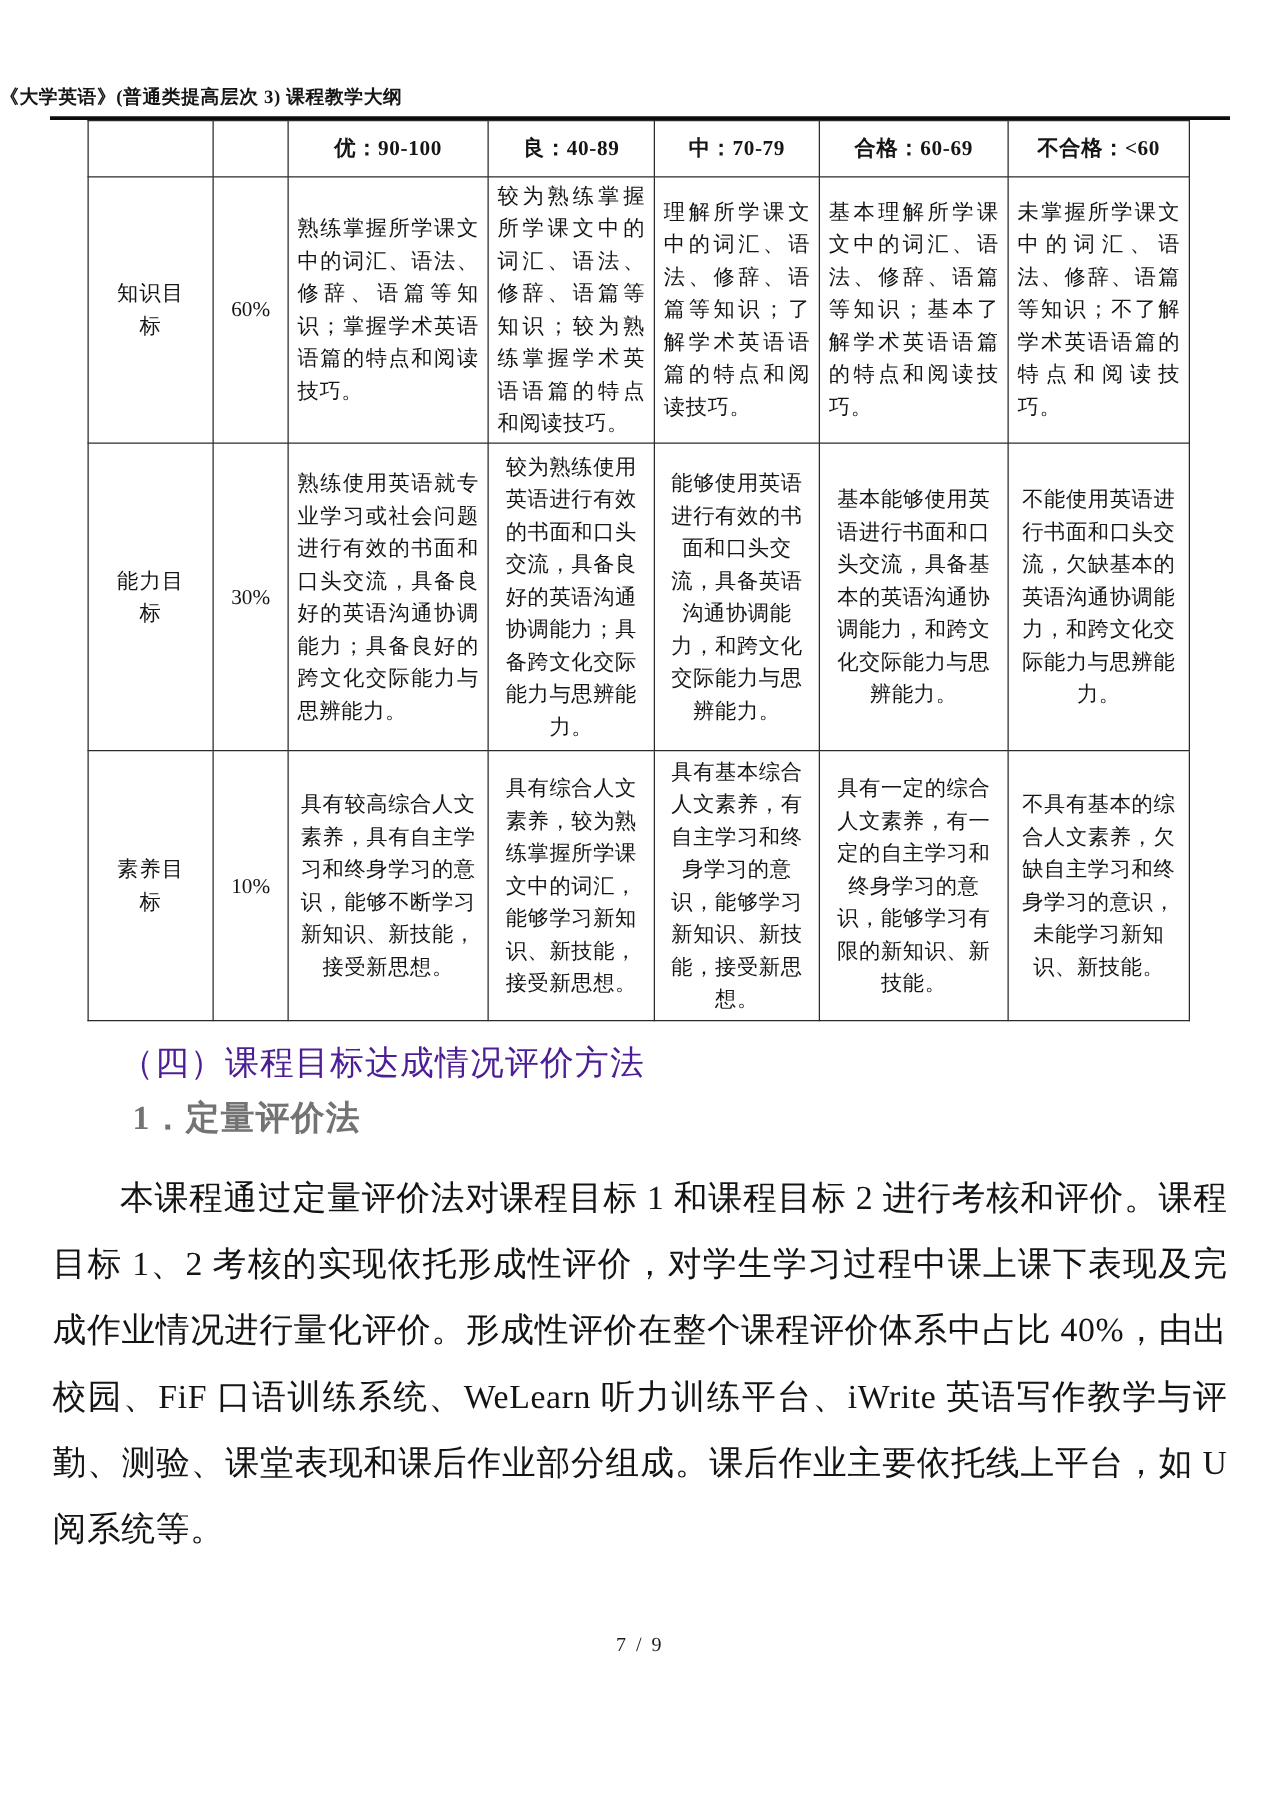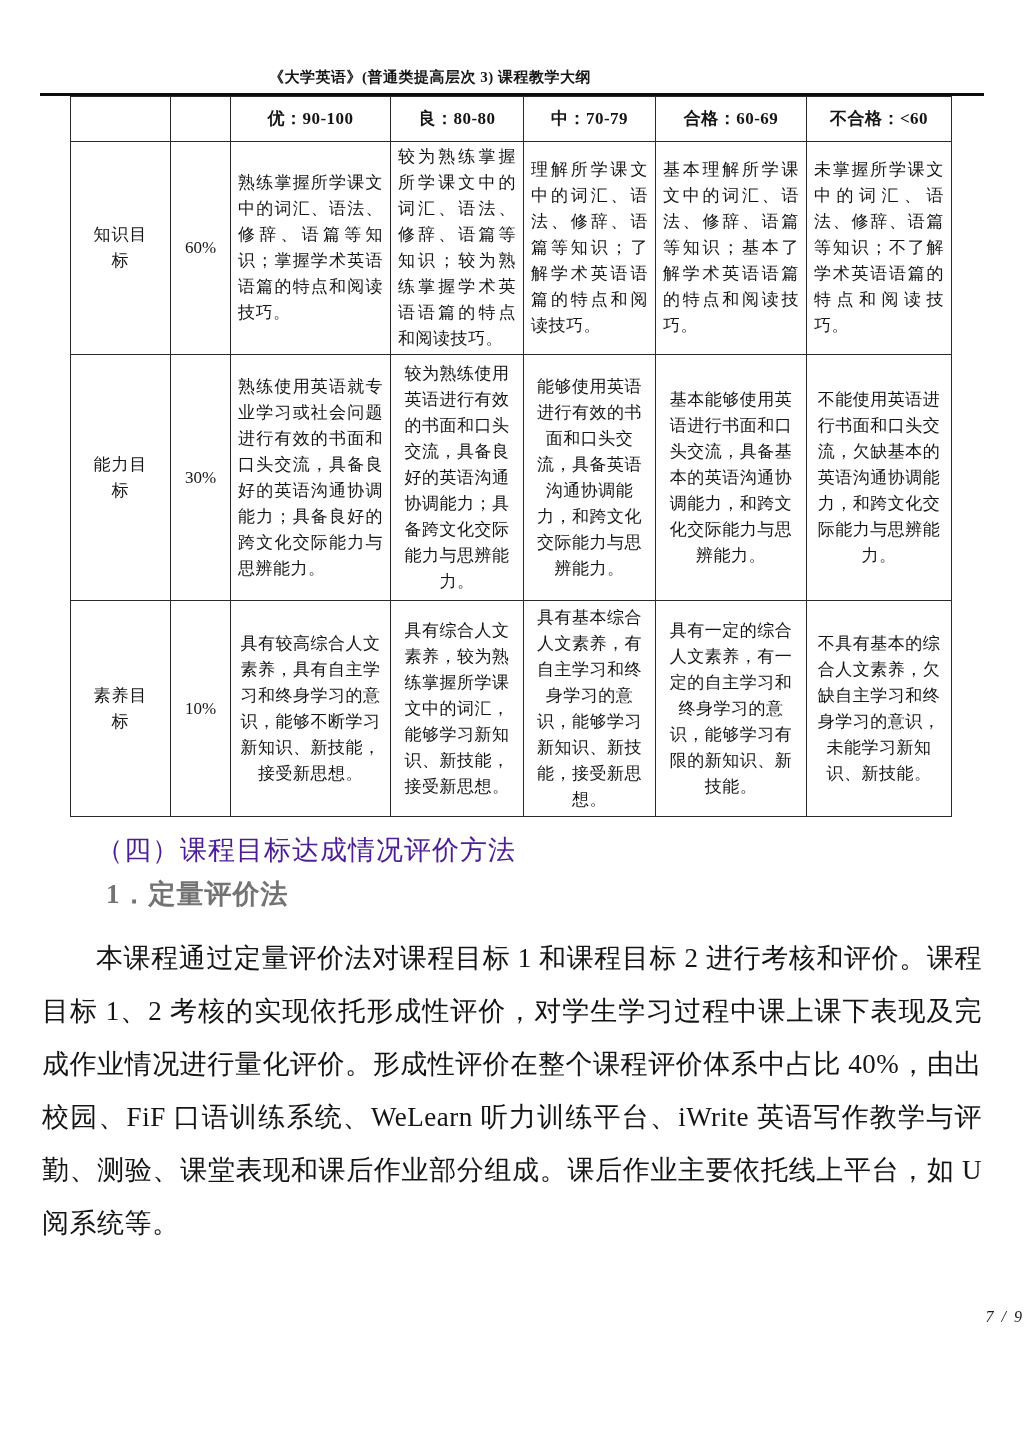--- a/index.html
+++ b/index.html
@@ -7,21 +7,21 @@
     position:relative;
     width:1024px;height:1447px;
     background:#ffffff;
     font-family:"Liberation Serif","DejaVu Serif",serif;
     color:#111111;
     overflow:hidden;
   }
   
   .doc-header{
     position:absolute;top:68px;left:0;width:860px;
-    text-align:center;font-size:15px;font-weight:600;
+    text-align:left;font-size:15px;font-weight:600;
     letter-spacing:0.5px;color:#161616;
   }
   .header-rule{
     position:absolute;top:93px;left:40px;width:944px;height:3px;
     background:#0d0d0d;
   }
   
   .grade-table{
     position:absolute;top:96px;left:70px;width:881px;
     border-collapse:collapse;table-layout:fixed;
@@ -62,21 +62,21 @@
     height:53px;line-height:53px;
     text-align:justify;text-align-last:justify;
     text-justify:inter-character;
     letter-spacing:0.5px;
     white-space:nowrap;
   }
   .pline.first{text-indent:2em;}
   .pline.last{text-align-last:left;}
   .doc-footer{
     position:absolute;top:1308px;left:0;width:1024px;
-    text-align:right;font-size:16px;color:#1a1a1a;letter-spacing:2px;font-style:italic;
+    text-align:center;font-size:16px;color:#1a1a1a;letter-spacing:2px;
   }
 </style>
 </head>
 <body>
 
 <div class="page">
 
   <div class="doc-header">《大学英语》(普通类提高层次 3) 课程教学大纲</div>
   <div class="header-rule"></div>
 
@@ -88,21 +88,21 @@
       <col style="width:133px">
         <col style="width:132px">
         <col style="width:151px">
         <col style="width:145px">
     </colgroup>
     <tbody>
       <tr class="hdr">
         <td></td>
         <td></td>
         <td>优：90-100</td>
-        <td>良：80-80</td>
+        <td>良：40-89</td>
         <td>中：70-79</td>
         <td>合格：60-69</td>
         <td>不合格：&lt;60</td>
       </tr>
       <tr class="r1">
         <td class="lab">知识目标</td>
         <td class="pct">60%</td>
         <td class="cell-j">熟练掌握所学课文中的词汇、语法、修辞、语篇等知识；掌握学术英语语篇的特点和阅读技巧。</td>
         <td class="cell-j">较为熟练掌握所学课文中的词汇、语法、修辞、语篇等知识；较为熟练掌握学术英语语篇的特点和阅读技巧。</td>
         <td class="cell-j">理解所学课文中的词汇、语法、修辞、语篇等知识；了解学术英语语篇的特点和阅读技巧。</td>

